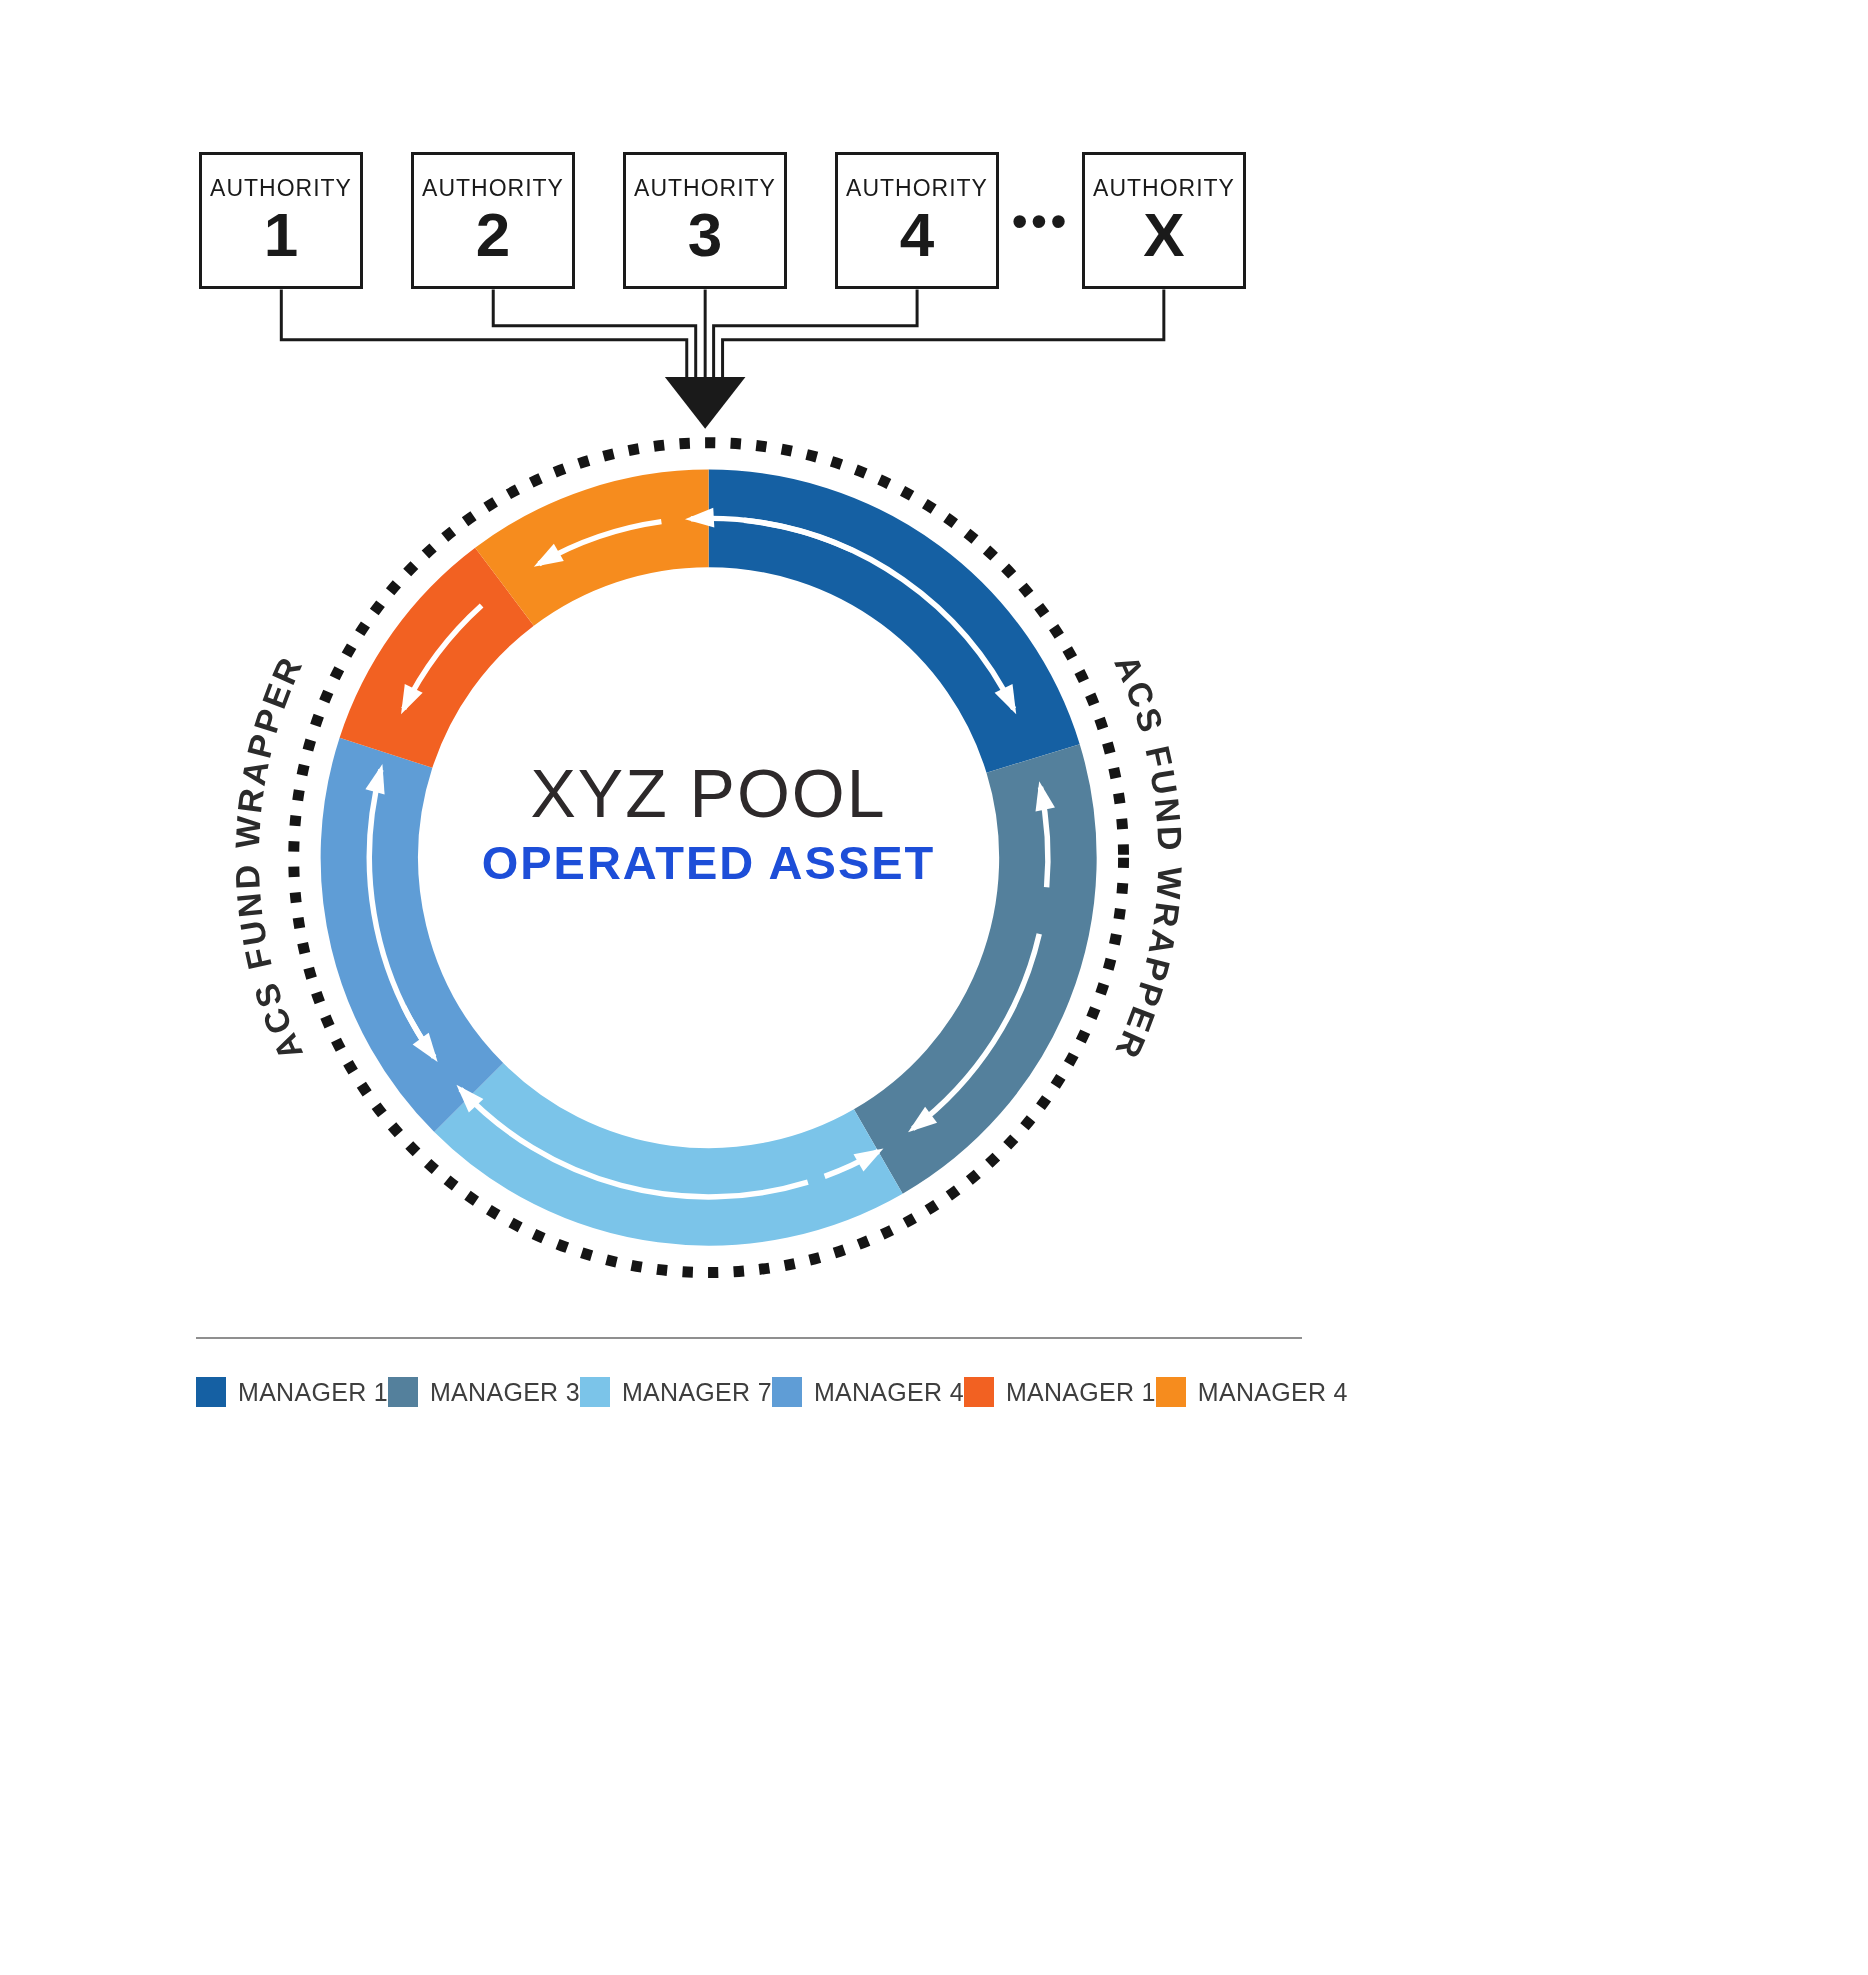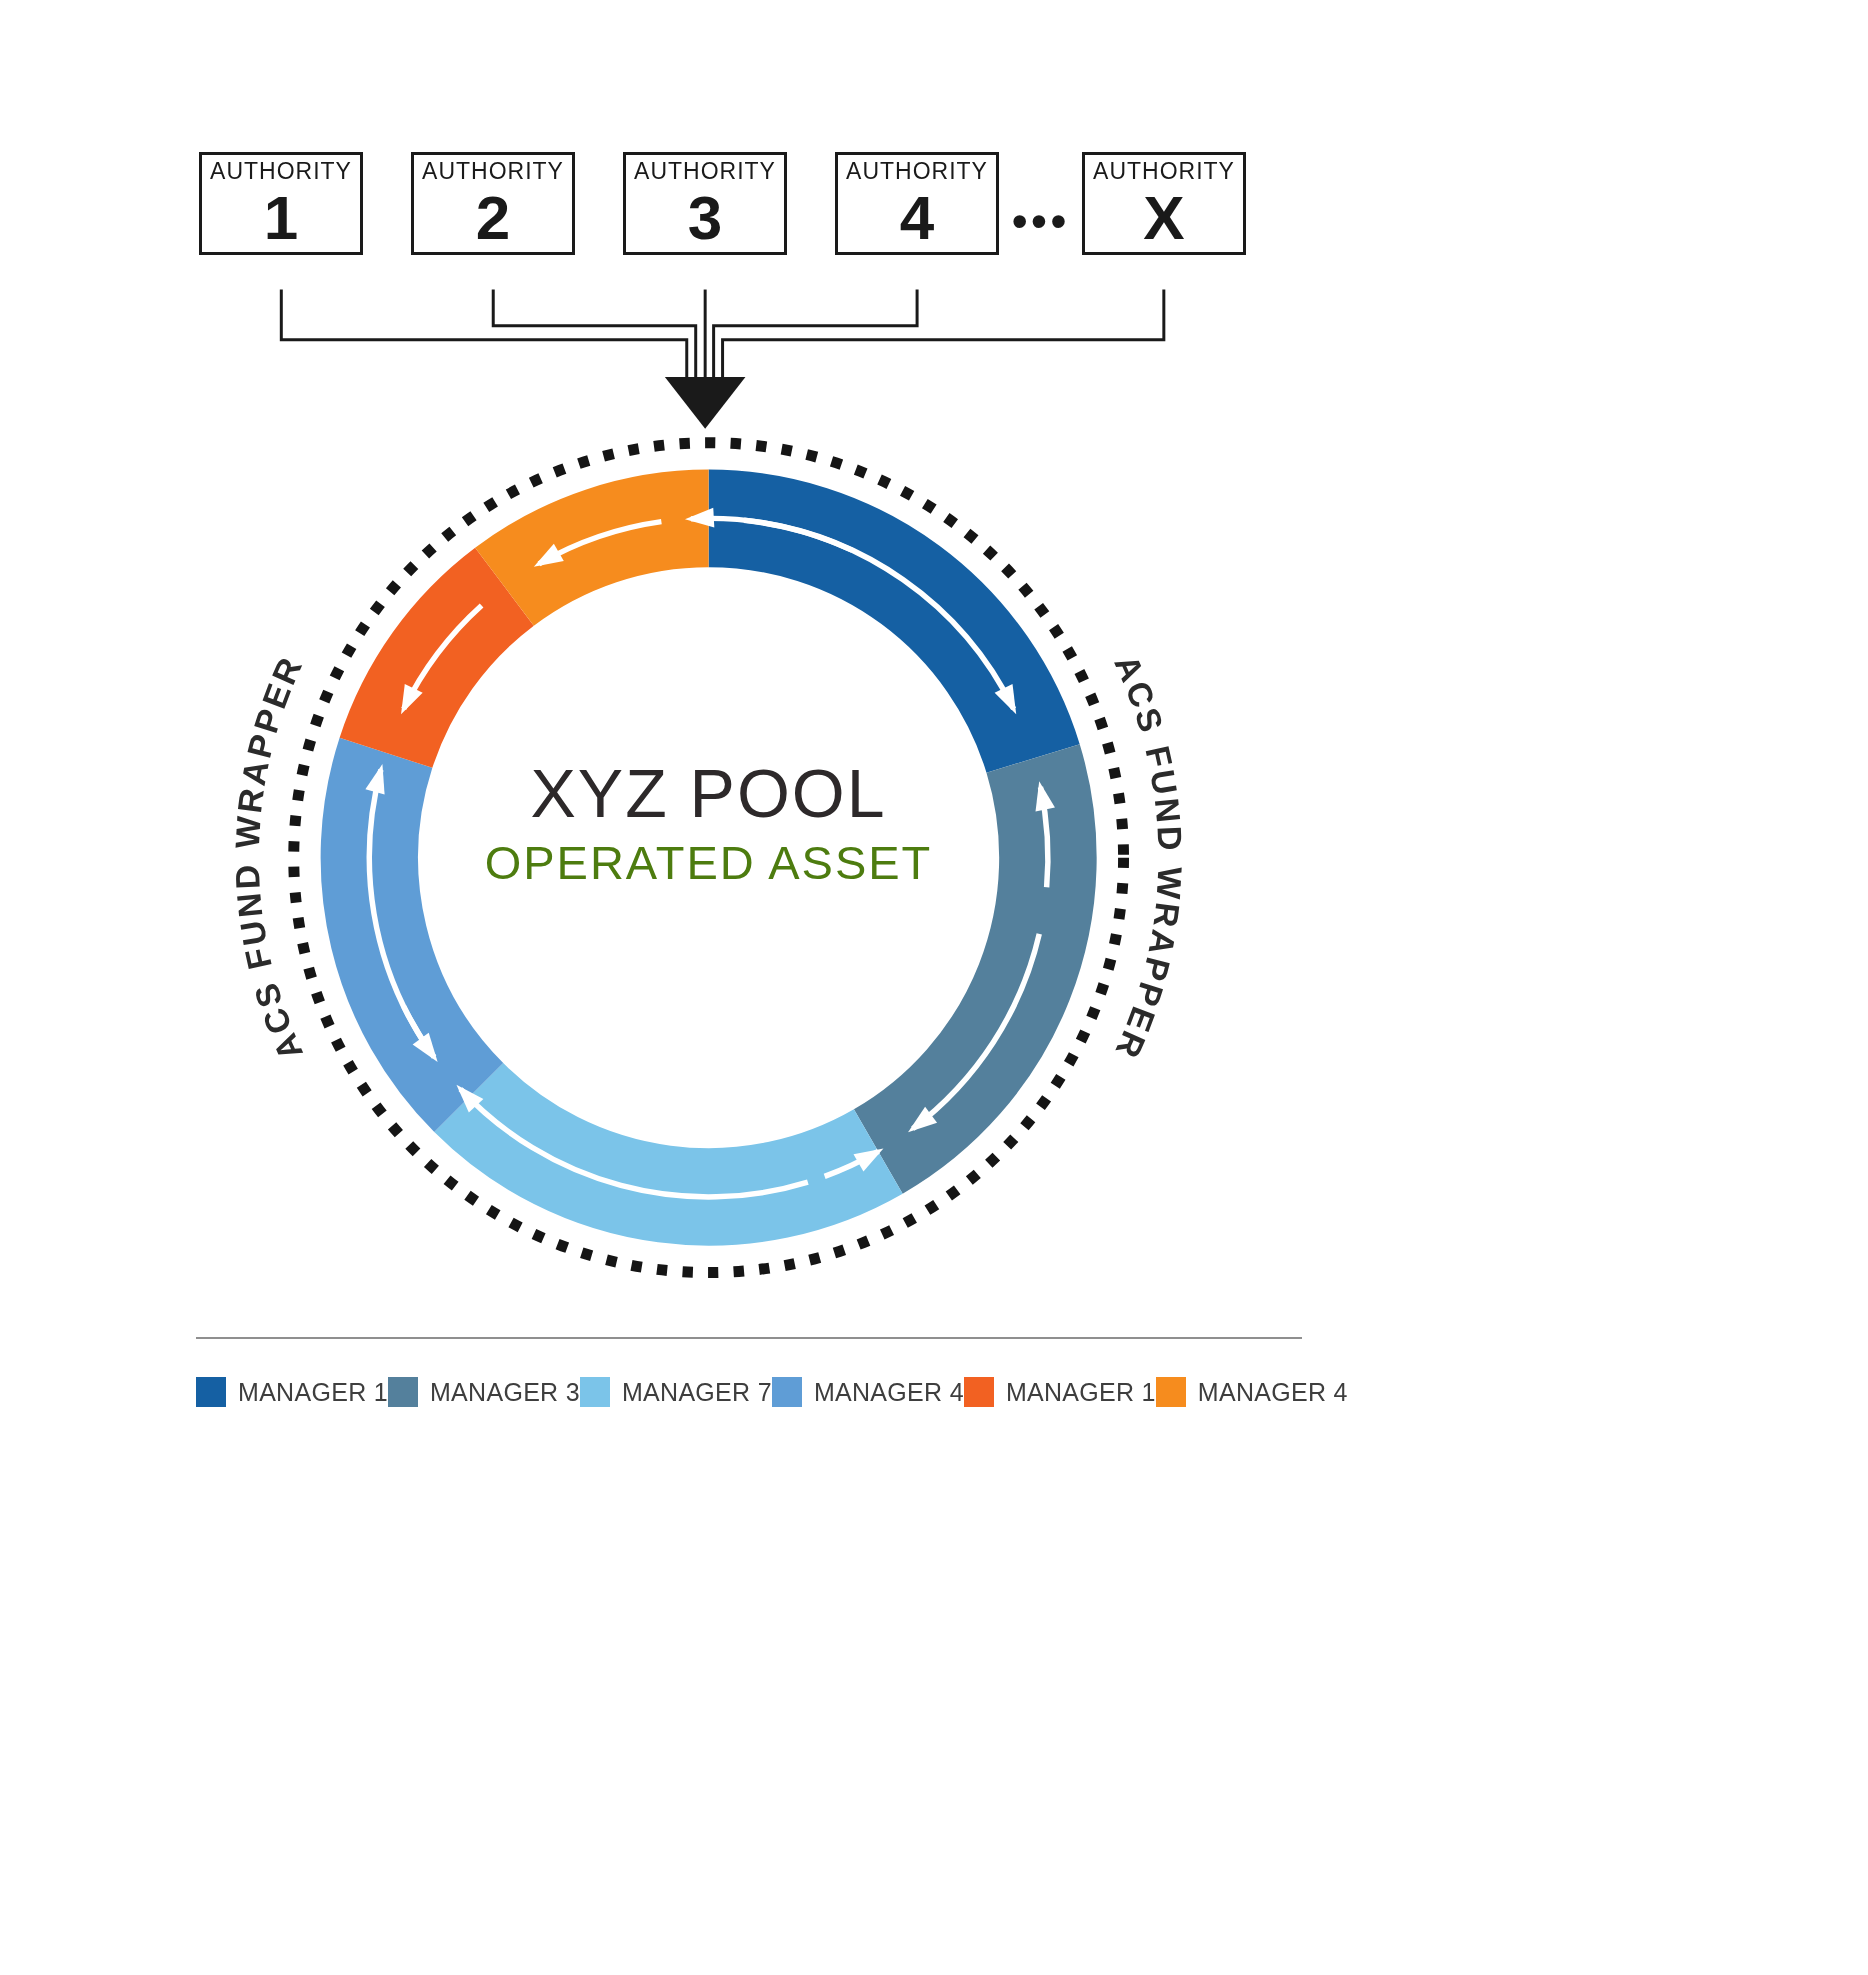--- a/index.html
+++ b/index.html
@@ -2,33 +2,33 @@
 <html><head>
 <meta charset="utf-8">
 <style>
   html,body{margin:0;padding:0;background:#ffffff;}
   .page{
     position:relative;width:1869px;height:1975px;background:#ffffff;
     font-family:"Liberation Sans", sans-serif;overflow:hidden;
   }
   .diagram-svg{position:absolute;left:0;top:0;width:1869px;height:1975px;}
   .auth-box{
-    position:absolute;top:152px;width:164px;height:103px;
+    position:absolute;top:152px;width:164px;height:137px;
     border:3px solid #1a1a1a;background:#ffffff;box-sizing:border-box;
     display:flex;flex-direction:column;align-items:center;justify-content:center;gap:2px;text-align:right;
   }
   .auth-label{font-size:23px;letter-spacing:1px;color:#1a1a1a;}
   .auth-number{font-size:62px;font-weight:700;color:#1a1a1a;line-height:62px;}
   .dots{
     position:absolute;left:997px;top:191px;width:88px;height:60px;line-height:60px;
     text-align:center;font-size:44px;font-weight:700;letter-spacing:4px;color:#1a1a1a;
   }
   .center-label{position:absolute;left:410px;top:760px;width:597px;text-align:center;color:#2d292a;}
   .pool-title{font-size:68px;font-weight:400;letter-spacing:2px;line-height:66px;}
-  .pool-sub{font-size:47px;font-weight:400;letter-spacing:2px;line-height:57px;color:#4d7c0f;}
+  .pool-sub{font-size:47px;font-weight:700;letter-spacing:2px;line-height:57px;color:#1d4ed8;}
   .pool-sub.first{margin-top:8px;}
   .legend-divider{position:absolute;left:196px;top:1337px;width:1106px;border-top:2px solid #8f8f8f;}
   .legend{position:absolute;left:196px;top:1377px;width:1106px;display:flex;justify-content:space-between;text-align:right;}
   .legend-item{display:flex;align-items:center;}
   .swatch{width:30px;height:30px;margin-right:12px;flex:none;}
   .legend-label{font-size:25px;color:#3e3e3e;letter-spacing:0.3px;white-space:nowrap;}
   .wrapper-text{font-size:34px;font-weight:700;letter-spacing:3px;fill:#2b2b2b;}
 </style>
 </head>
 <body>

